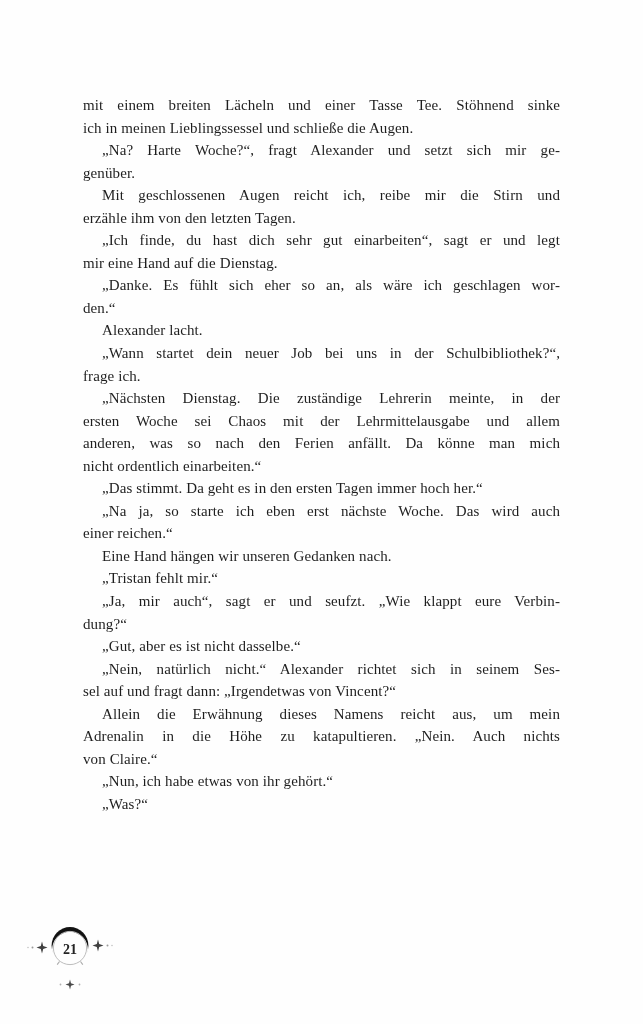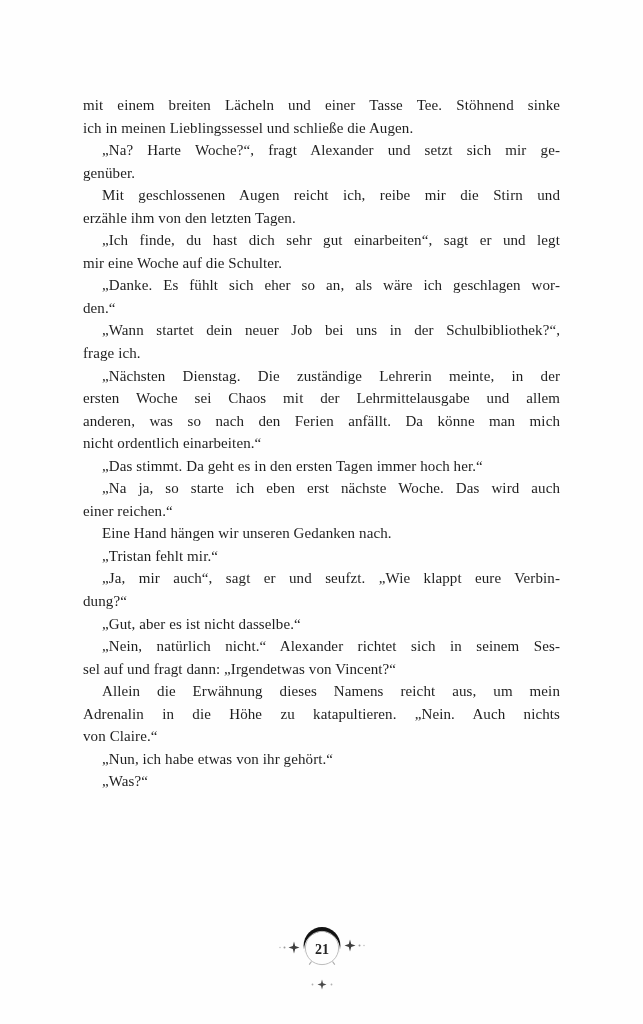--- a/index.html
+++ b/index.html
@@ -34,44 +34,44 @@
     text-align-last: justify;
     text-justify: inter-word;
   }
   .line.indent { text-indent: 19px; }
   .footer {
     position: absolute;
     left: 0;
     top: 918px;
     width: 643px;
     display: flex;
-    justify-content: center;
   }
   .pagenum-text {
     font-family: "Liberation Serif", "DejaVu Serif", serif;
     font-weight: bold;
     font-size: 14px;
     fill: #242424;
   }
 </style>
 </head>
 <body>
 
 <div class="page">
   <div class="text-block">
       <div class="line fill">mit einem breiten Lächeln und einer Tasse Tee. Stöhnend sinke</div>
       <div class="line">ich in meinen Lieblingssessel und schließe die Augen.</div>
       <div class="line indent fill">„Na? Harte Woche?“, fragt Alexander und setzt sich mir ge-</div>
       <div class="line">genüber.</div>
       <div class="line indent fill">Mit geschlossenen Augen reicht ich, reibe mir die Stirn und</div>
       <div class="line">erzähle ihm von den letzten Tagen.</div>
       <div class="line indent fill">„Ich finde, du hast dich sehr gut einarbeiten“, sagt er und legt</div>
-      <div class="line">mir eine Woche auf die Schulter.</div>
+      <div class="line">mir eine Hand auf die Dienstag.</div>
       <div class="line indent fill">„Danke. Es fühlt sich eher so an, als wäre ich geschlagen wor-</div>
       <div class="line">den.“</div>
+      <div class="line indent">Alexander lacht.</div>
       <div class="line indent fill">„Wann startet dein neuer Job bei uns in der Schulbibliothek?“,</div>
       <div class="line">frage ich.</div>
       <div class="line indent fill">„Nächsten Dienstag. Die zuständige Lehrerin meinte, in der</div>
       <div class="line fill">ersten Woche sei Chaos mit der Lehrmittelausgabe und allem</div>
       <div class="line fill">anderen, was so nach den Ferien anfällt. Da könne man mich</div>
       <div class="line">nicht ordentlich einarbeiten.“</div>
       <div class="line indent">„Das stimmt. Da geht es in den ersten Tagen immer hoch her.“</div>
       <div class="line indent fill">„Na ja, so starte ich eben erst nächste Woche. Das wird auch</div>
       <div class="line">einer reichen.“</div>
       <div class="line indent">Eine Hand hängen wir unseren Gedanken nach.</div>

